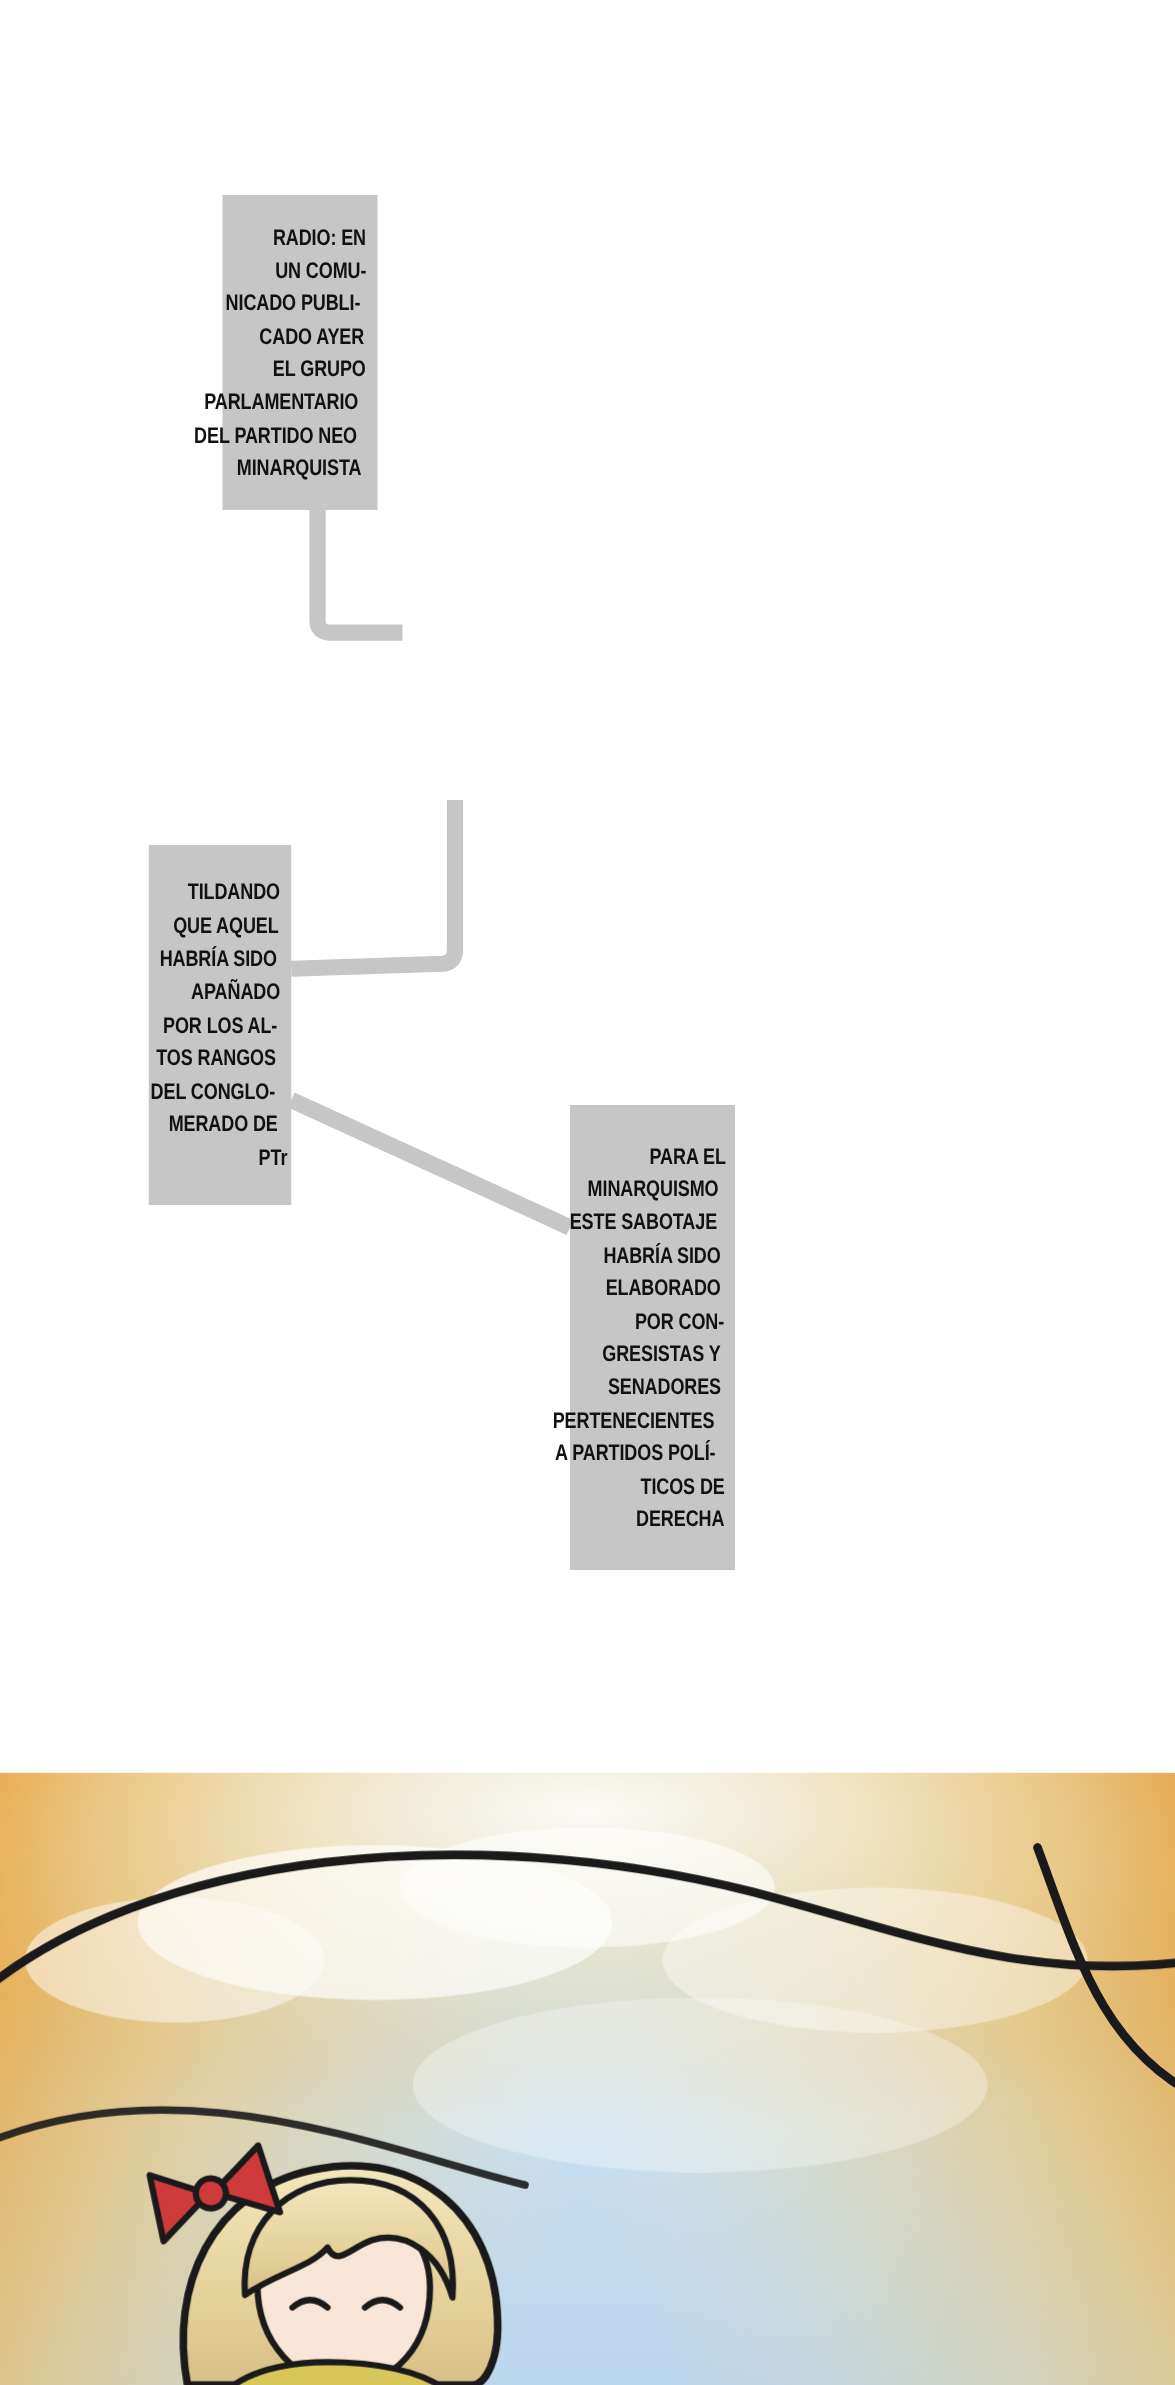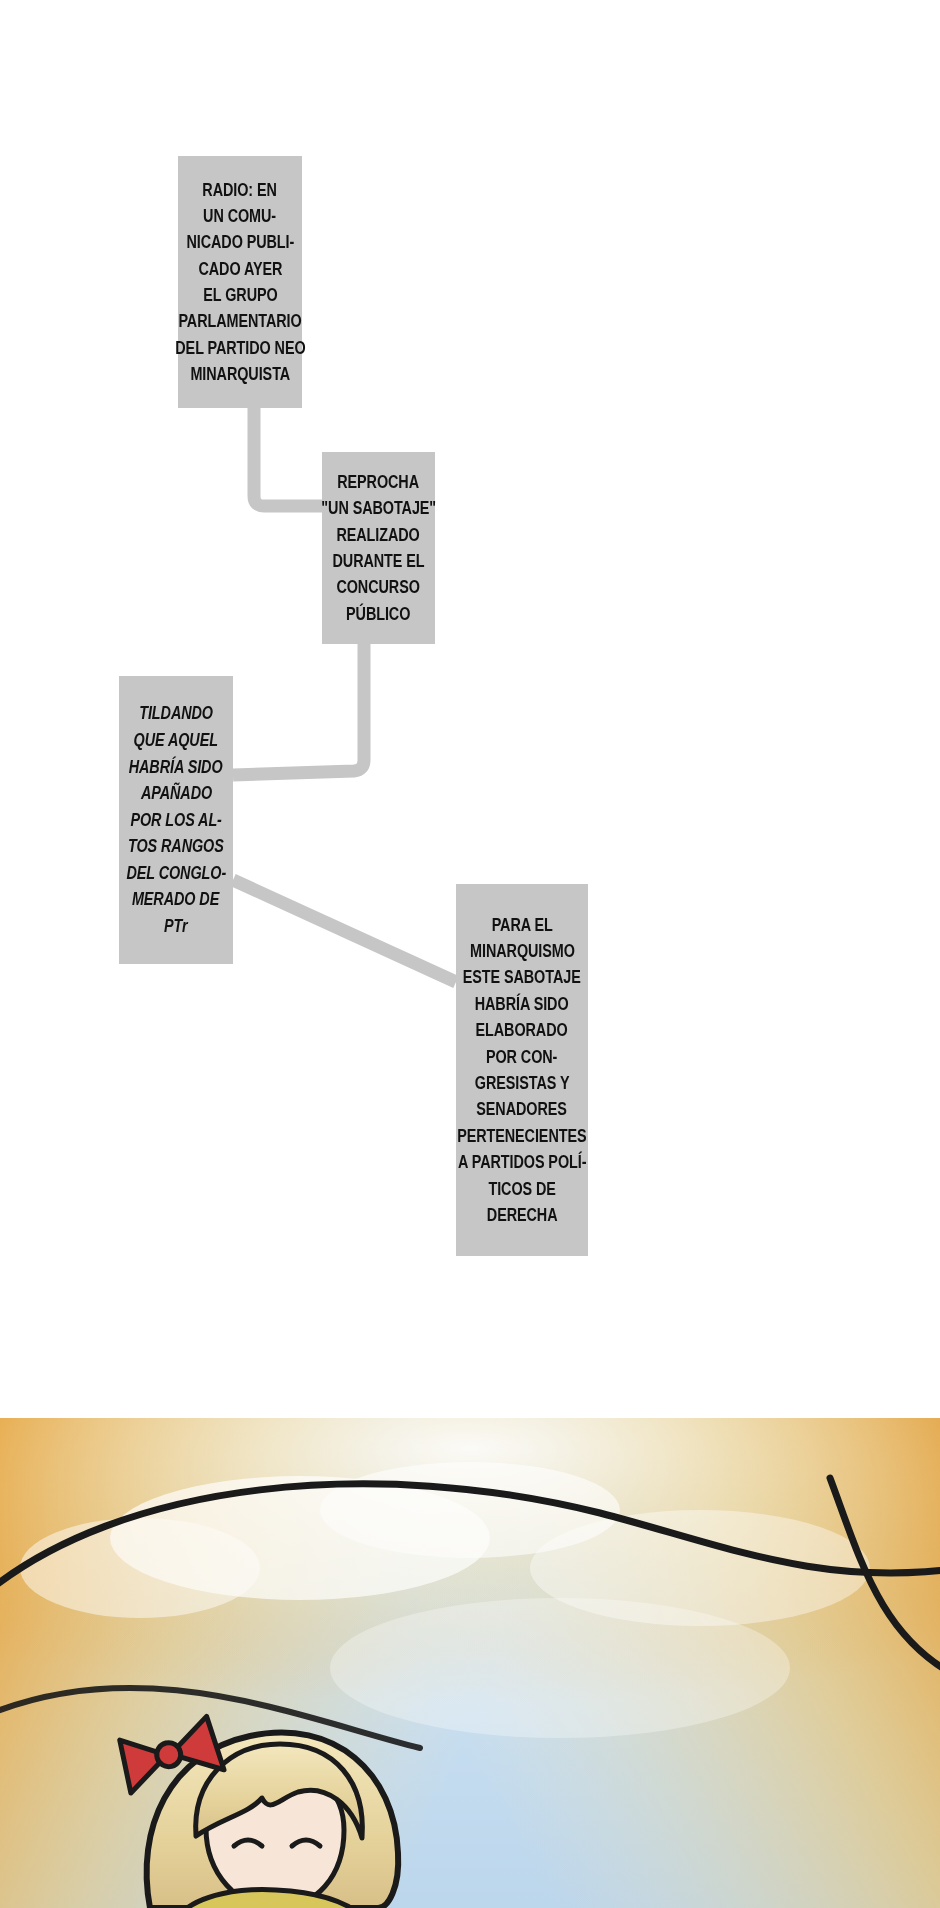--- a/index.html
+++ b/index.html
@@ -26,40 +26,40 @@
     pointer-events: none;
   }
 
   
   .narration-box {
     position: absolute;
     background: #c6c6c6;
     box-sizing: border-box;
     display: flex;
     flex-direction: column;
-    align-items: center;
+    align-items: flex-end;
     justify-content: center;
   }
   .narration-line {
     display: block;
     color: #111111;
     font-family: "Liberation Sans Narrow", "Liberation Sans", sans-serif;
     font-weight: 700;
     font-size: 18.5px;
     line-height: 26px;
     letter-spacing: -0.1px;
     text-align: center;
     white-space: nowrap;
     transform: scaleX(0.80);
     transform-origin: center center;
   }
 
   #box-1 { left: 178px; top: 156px;  width: 124px; height: 252px; }
   #box-2 { left: 322px; top: 452px;  width: 113px; height: 192px; }
-  #box-3 { left: 119px; top: 676px;  width: 114px; height: 288px; font-style: italic; }
+  #box-3 { left: 119px; top: 676px;  width: 114px; height: 288px; }
   #box-4 { left: 456px; top: 884px;  width: 132px; height: 372px; }
 
   #box-1 .narration-line { font-size: 18px; line-height: 26.3px; }
   #box-2 .narration-line { font-size: 18px; line-height: 26.4px; }
   #box-3 .narration-line { font-size: 18px; line-height: 26.6px; }
   #box-4 .narration-line { font-size: 18px; line-height: 26.4px; }
 
   
   #artwork {
     position: absolute;
@@ -89,28 +89,20 @@
     <span class="narration-line">RADIO: EN</span>
     <span class="narration-line">UN COMU-</span>
     <span class="narration-line">NICADO PUBLI-</span>
     <span class="narration-line">CADO AYER</span>
     <span class="narration-line">EL GRUPO</span>
     <span class="narration-line">PARLAMENTARIO</span>
     <span class="narration-line">DEL PARTIDO NEO</span>
     <span class="narration-line">MINARQUISTA</span>
   </div>
 
-  <div class="narration-box" id="box-2">
-    <span class="narration-line">REPROCHA</span>
-    <span class="narration-line">"UN SABOTAJE"</span>
-    <span class="narration-line">REALIZADO</span>
-    <span class="narration-line">DURANTE EL</span>
-    <span class="narration-line">CONCURSO</span>
-    <span class="narration-line">PÚBLICO</span>
-  </div>
 
   <div class="narration-box" id="box-3">
     <span class="narration-line">TILDANDO</span>
     <span class="narration-line">QUE AQUEL</span>
     <span class="narration-line">HABRÍA SIDO</span>
     <span class="narration-line">APAÑADO</span>
     <span class="narration-line">POR LOS AL-</span>
     <span class="narration-line">TOS RANGOS</span>
     <span class="narration-line">DEL CONGLO-</span>
     <span class="narration-line">MERADO DE</span>

